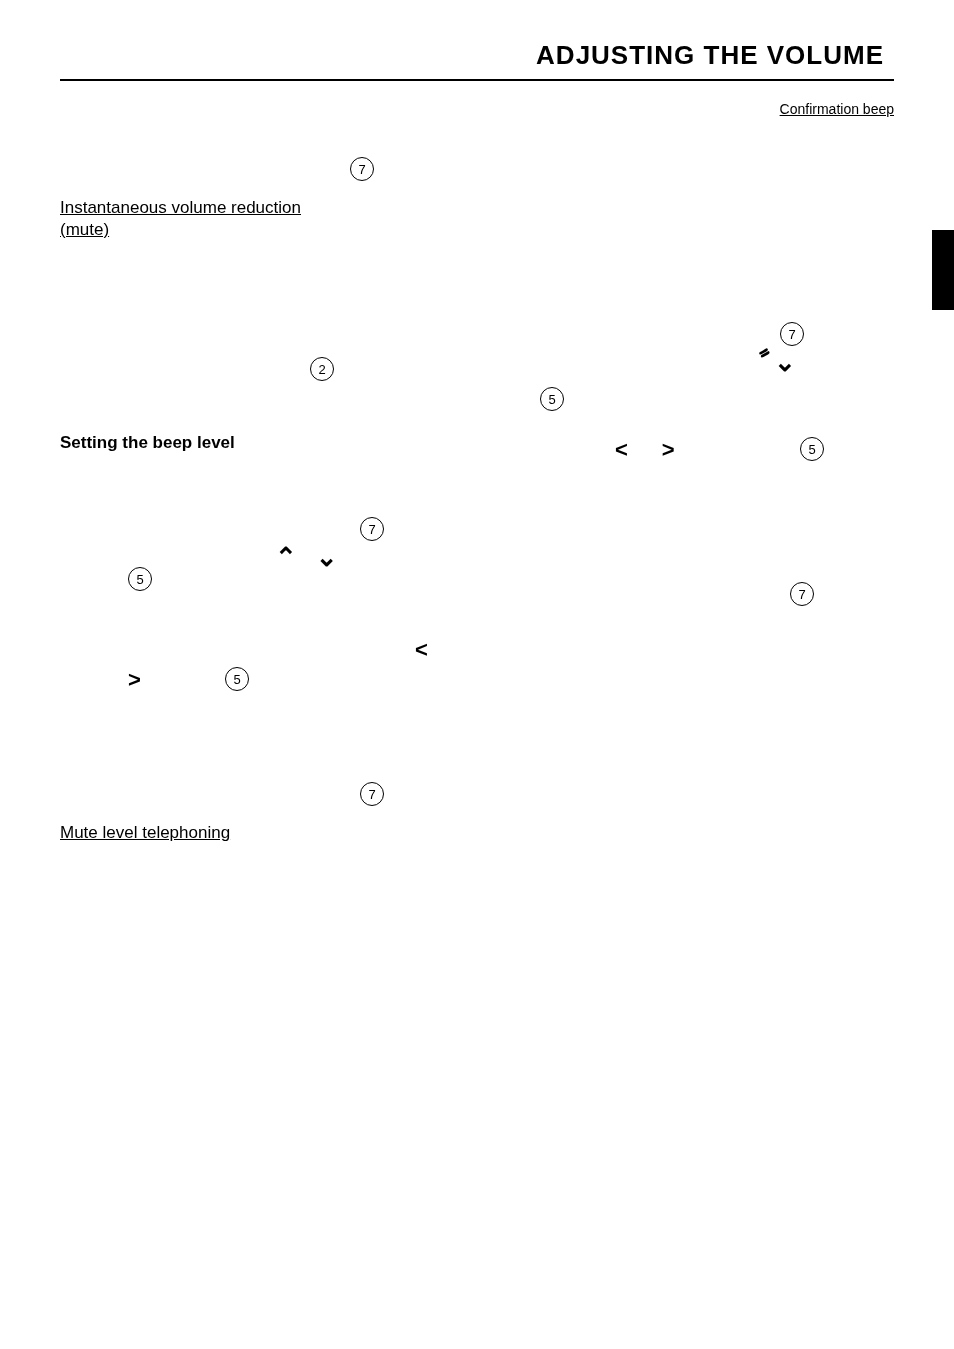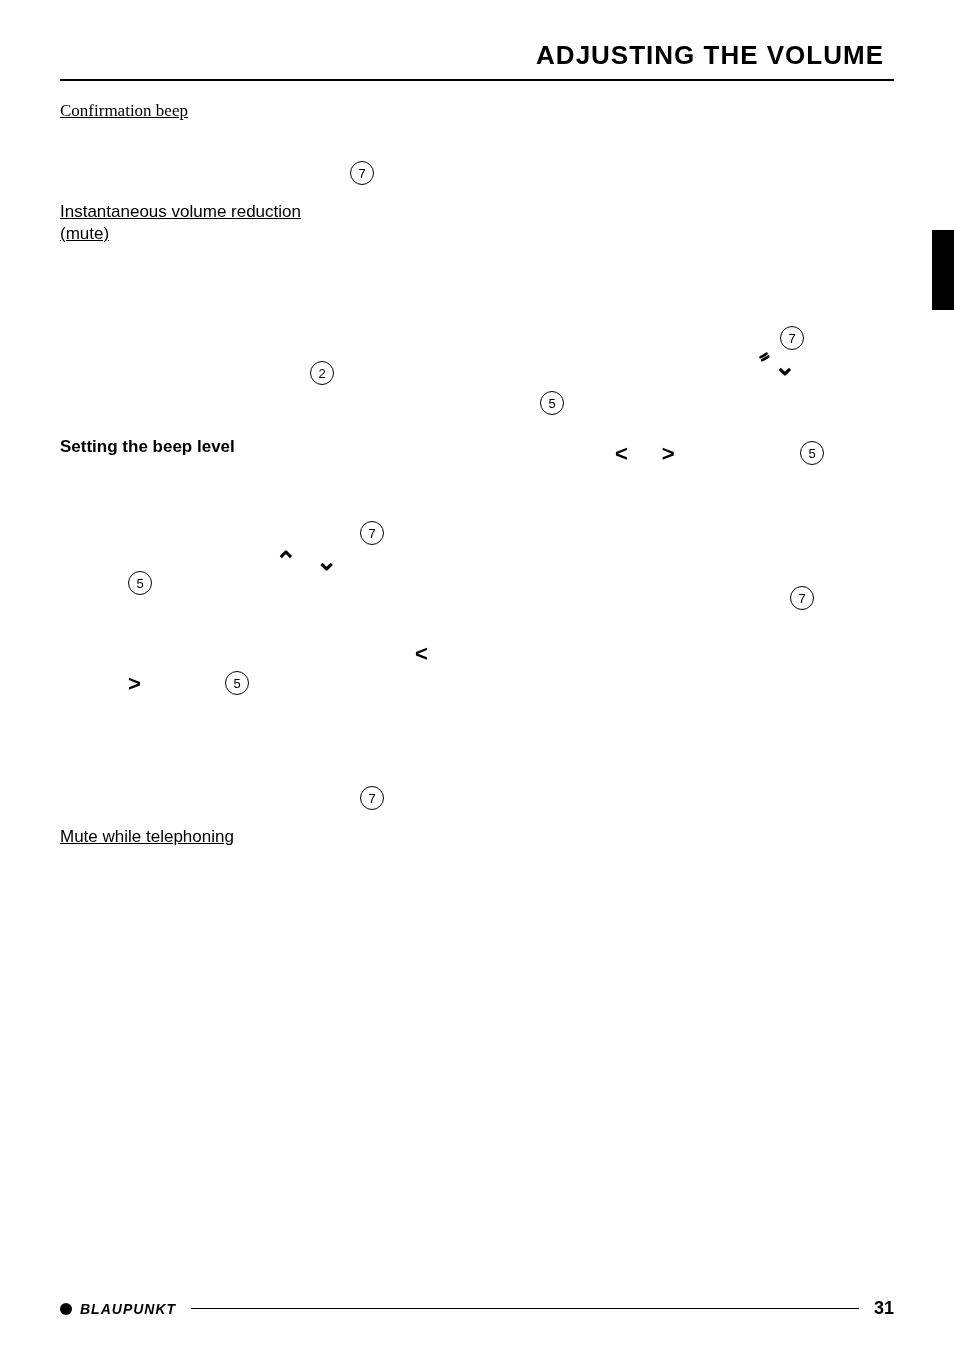--- a/index.html
+++ b/index.html
@@ -44,25 +44,24 @@
     }
 
     .header-line {
       border-top: 2px solid #000;
       margin-top: 8px;
       margin-bottom: 20px;
     }
 
     
     .section-heading-center {
-      text-align: left;
-      font-size: 17px;
+      text-align: right;
+      font-size: 14px;
       text-decoration: underline;
       margin-bottom: 30px;
-      font-family: Liberation Serif, serif;
     }
 
     
     .circle-num {
       display: inline-flex;
       align-items: center;
       justify-content: center;
       width: 24px;
       height: 24px;
       border: 1.5px solid #000;
@@ -239,27 +238,19 @@
 
     <div class="pos" style="left: 165px; top: 520px;">
       <span class="circle-num">5</span>
     </div>
 
     <div class="pos" style="left: 300px; top: 635px;">
       <span class="circle-num">7</span>
     </div>
 
     <div class="pos" style="left: 0px; top: 675px;">
-      <div class="subheading">Mute while telephoning</div>
+      <div class="subheading">Mute level telephoning</div>
     </div>
 
   </div>
 
-  <div class="footer">
-    <div class="footer-brand">
-      <div class="footer-dot"></div>
-      <span class="footer-brand-text">BLAUPUNKT</span>
-    </div>
-    <div class="footer-line"></div>
-    <span class="footer-page-num">31</span>
-  </div>
 
 </div>
 
 </body></html>

